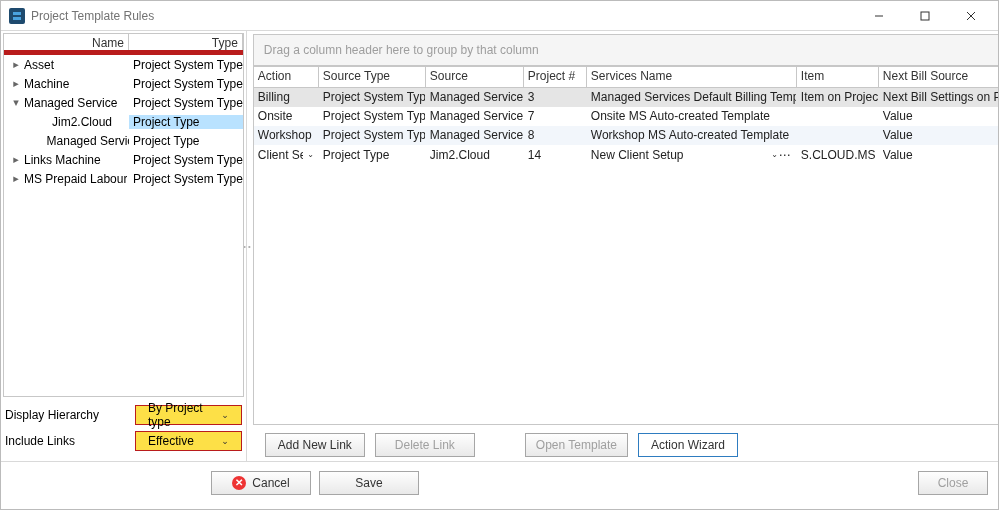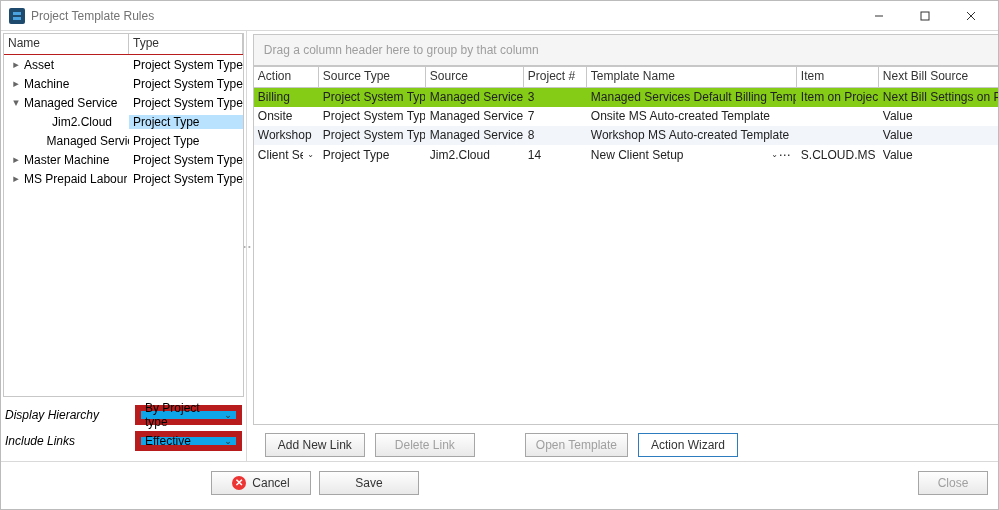--- a/index.html
+++ b/index.html
@@ -14,49 +14,49 @@
 
 
 .main { display: flex; height: 430px; }
 .left-pane { width: 247px; border-right: 1px solid #d9d9d9; display:flex; flex-direction:column; position:relative; }
 .splitter { width:6px; display:flex; align-items:center; justify-content:center; cursor:col-resize; }
 .splitter .dots { color:#999; writing-mode: vertical-rl; letter-spacing:-1px; font-size:14px; line-height:1; }
 .right-pane { flex: 1; display:flex; flex-direction:column; }
 
 
 .tree-wrap { border:1px solid #c7c7c7; margin:2px; flex:1; display:flex; flex-direction:column; }
-.tree-header { display:flex; background:#fff; border-bottom:1px solid #b91c1c; height:21px; }
+.tree-header { display:flex; background:#fff; border-bottom:5px solid #b91c1c; height:21px;text-align:right; }
 .tree-header .col { padding:2px 4px; border-right:1px solid #c7c7c7; color:#333; }
 .tree-header .col.name { width:125px; }
 .tree-header .col.type { flex:1; }
 .tree-rows { flex:1; overflow:auto; }
 .tree-row { display:flex; height:19px; align-items:center; }
 .tree-row.selected .type-cell { background:#b9e2ff; }
 .tree-row .name-cell { width:125px; display:flex; align-items:center; overflow:hidden; white-space:nowrap; }
 .tree-row .type-cell { flex:1; padding-left:4px; white-space:nowrap; overflow:hidden; }
 .tree-row .tog { width:12px; text-align:center; color:#666; cursor:pointer; font-size:11px; user-select:none; }
 .tree-row .indent { display:inline-block; }
 .tree-row .label { padding-left:2px; white-space:nowrap; overflow:hidden; }
 
 
 .left-controls { padding:6px 4px 4px 4px; }
 .left-controls .row { display:flex; align-items:center; margin-bottom:6px; }
-.left-controls .lbl { width:130px;font-style:italic; }
-.left-controls .sel { flex:1; display:flex; align-items:center; border:6px solid #b91c1c; height:20px; background:#0ea5e9; padding:0 4px; justify-content:space-between; cursor:pointer; }
+.left-controls .lbl { width:130px; }
+.left-controls .sel { flex:1; display:flex; align-items:center; border:1px solid #b91c1c; height:20px; background:#fde047; padding:0 12px; justify-content:space-between; cursor:pointer; }
 .left-controls .sel .caret { font-size:9px; color:#333; }
 
 
 .group-box { margin:3px 3px 0 0; border:1px solid #c7c7c7; background:#f5f5f5; color:#9e9e9e; padding:8px 10px; font-style:normal; }
 .grid-wrap { border:1px solid #c7c7c7; margin:0 3px 0 0; flex:1; overflow:hidden; display:flex; flex-direction:column; }
 .grid-head { display:flex; background:#fff; border-bottom:1px solid #c7c7c7; height:21px; }
 .grid-head .gh { border-right:1px solid #c7c7c7; padding:2px 4px; white-space:nowrap; overflow:hidden; color:#333; }
 .grid-body { flex:1; background:#fff; }
 .grow { display:flex; height:19px; align-items:stretch; }
 .grow.alt { background:#f2f6fb; }
-.grow.highlight div { background:#84cc16; }
+.grow.highlight div { background:#e5e5e5; }
 .grow > div { border-right:1px solid transparent; padding:2px 4px; white-space:nowrap; overflow:hidden; color:#222; }
 .grow.editing { background:#fff; }
 .grow.editing > div { display:flex; align-items:center; }
 .mini-caret { font-size:8px; color:#333; margin-left:4px; }
 .ellipsis-btn { width:14px; text-align:center; cursor:pointer; }
 
 .col-action { width:65px; }
 .col-srctype { width:107px; }
 .col-source  { width:98px; }
 .col-tnum    { width:63px; }
@@ -155,21 +155,21 @@
               <span class="indent" style="width: 34px;"></span>
               <span class="tog"></span>
               <span class="label">Managed Service</span>
             </div>
             <div class="type-cell">Project Type</div>
           </div>
           <div class="tree-row">
             <div class="name-cell">
               <span class="indent" style="width: 6px;"></span>
               <span class="tog">▸</span>
-              <span class="label">Master Machine</span>
+              <span class="label">Links Machine</span>
             </div>
             <div class="type-cell">Project System Type</div>
           </div>
           <div class="tree-row">
             <div class="name-cell">
               <span class="indent" style="width: 6px;"></span>
               <span class="tog">▸</span>
               <span class="label">MS Prepaid Labour</span>
             </div>
             <div class="type-cell">Project System Type</div>
@@ -199,21 +199,21 @@
     </div>
 
   <div class="right-pane">
     <div class="group-box">Drag a column header here to group by that column</div>
     <div class="grid-wrap">
       <div class="grid-head">
         <div class="gh col-action">Action</div>
         <div class="gh col-srctype">Source Type</div>
         <div class="gh col-source">Source</div>
         <div class="gh col-tnum">Project #</div>
-        <div class="gh col-tname">Template Name</div>
+        <div class="gh col-tname">Services Name</div>
         <div class="gh col-item">Item</div>
         <div class="gh col-nbill">Next Bill Source</div>
       </div>
       <div class="grid-body" id="grid-body">
           <div class="grow highlight">
             <div class="col-action">Billing</div>
             <div class="col-srctype">Project System Type</div>
             <div class="col-source">Managed Service</div>
             <div class="col-tnum">3</div>
             <div class="col-tname">Managed Services Default Billing Template</div>

